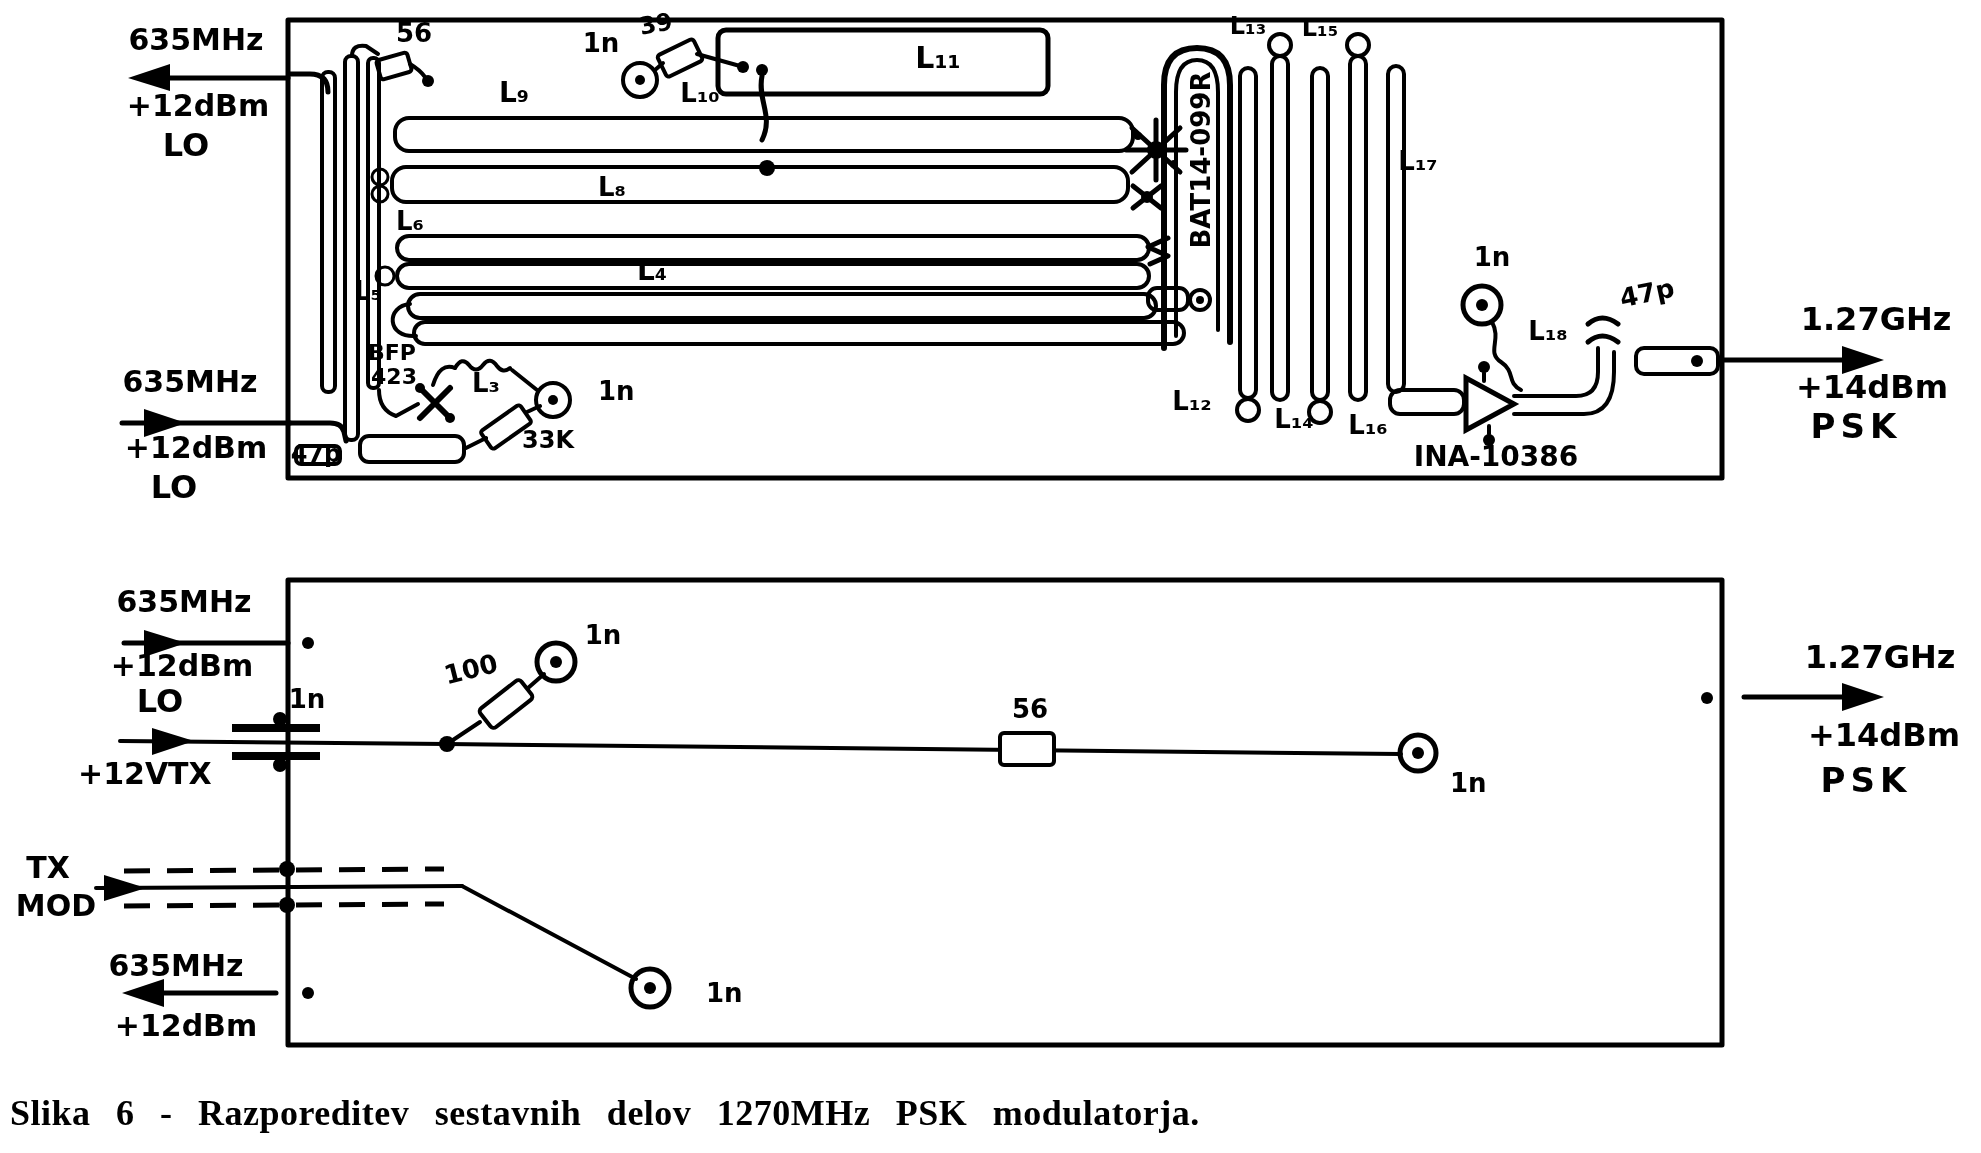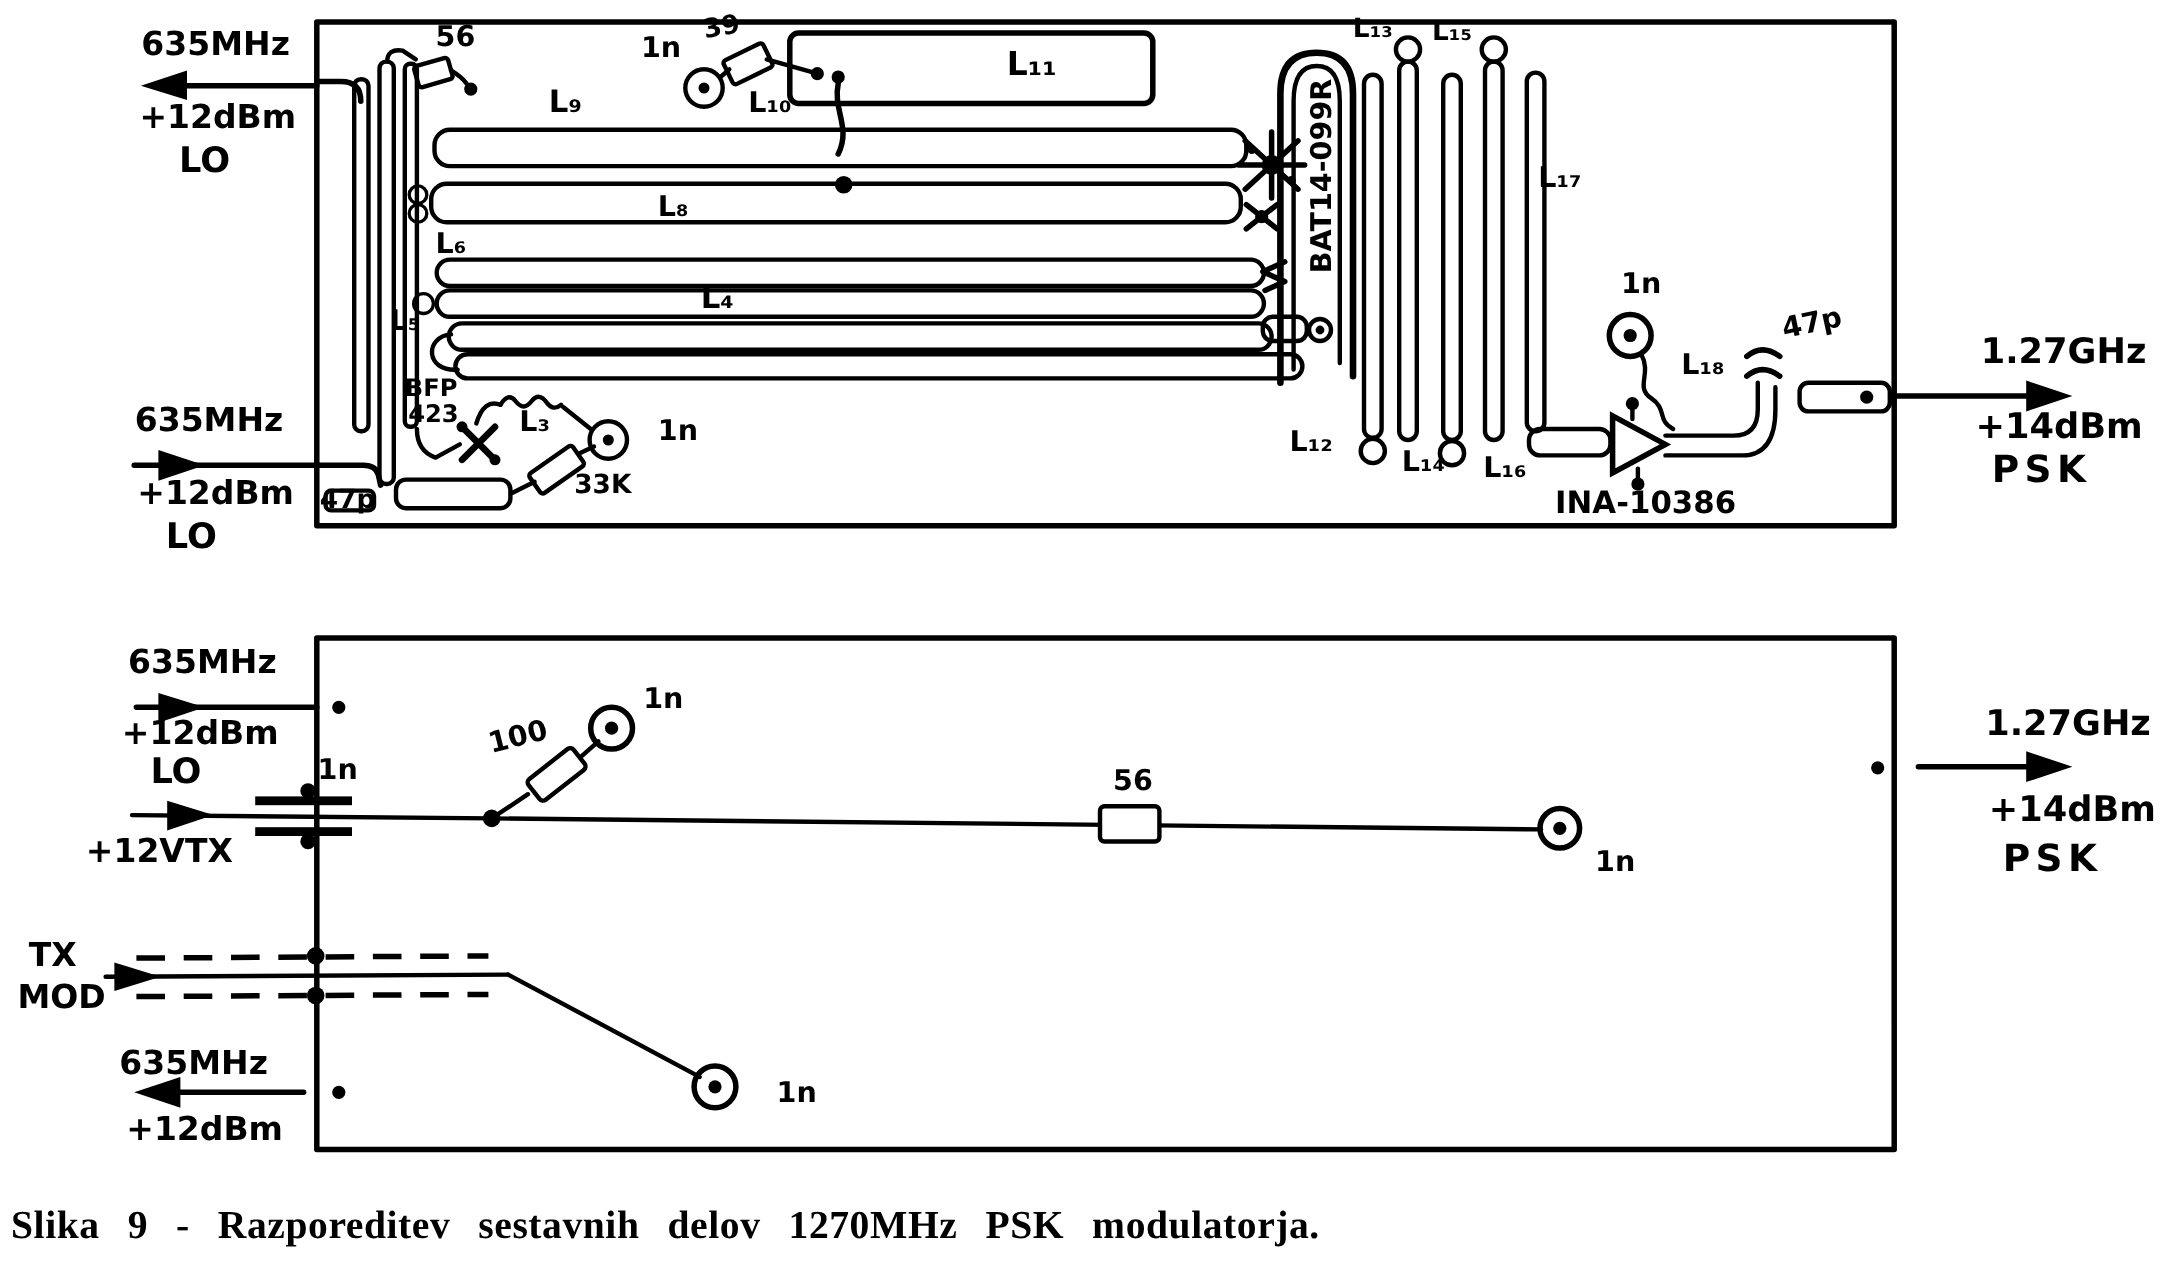--- a/index.html
+++ b/index.html
@@ -247,14 +247,14 @@
   </g>
   <g>
     <line x1="1744" y1="697" x2="1850" y2="697" class="ink w5"></line>
     <polygon points="1884,697 1842,683 1842,711" class="blk"></polygon>
     <text x="1880" y="668" class="t32 mid">1.27GHz</text>
     <text x="1884" y="746" class="t32 mid">+14dBm</text>
     <text x="1866" y="792" class="t34 mid">PSK</text>
   </g>
 </svg>
 
-<div id="caption">Slika 9 - Razporeditev sestavnih delov 1270MHz PSK modulatorja.</div>
+<div id="caption">Slika 6 - Razporeditev sestavnih delov 1270MHz PSK modulatorja.</div>
 </div>
 
 </body></html>

